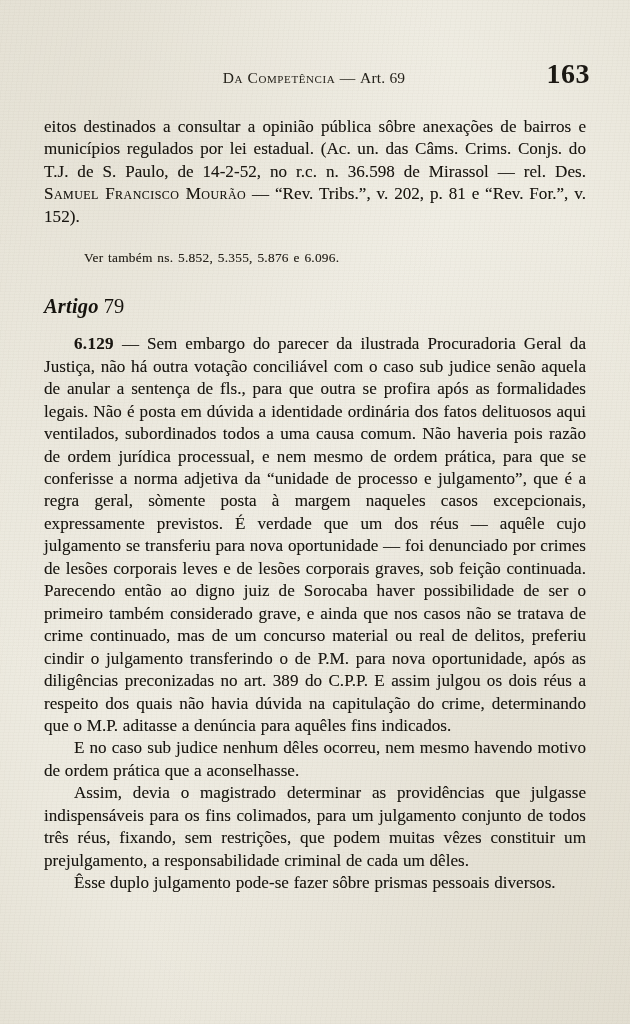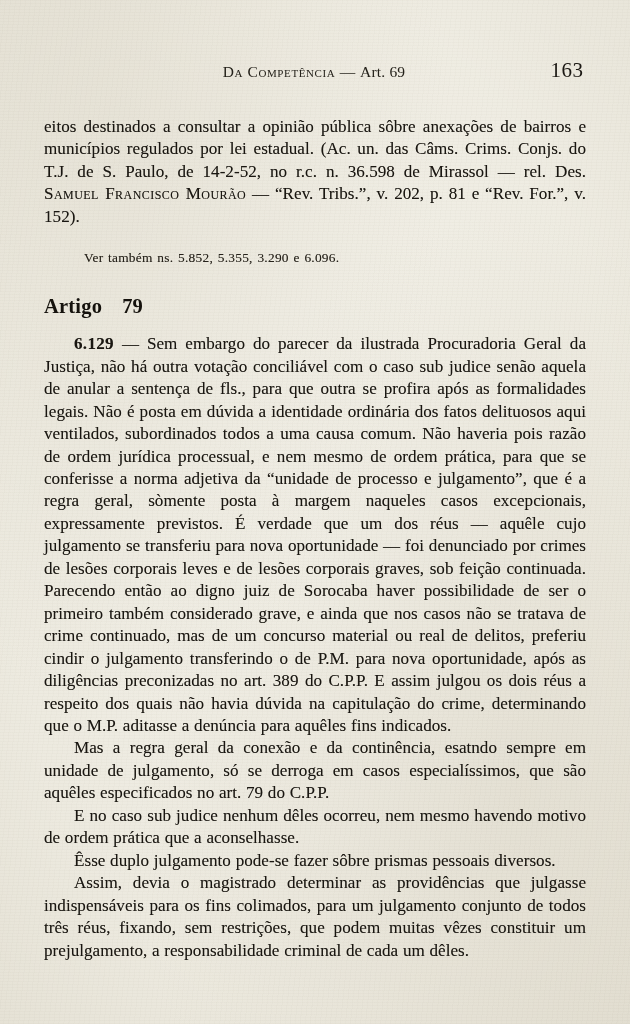--- a/index.html
+++ b/index.html
@@ -65,26 +65,26 @@
     white-space: nowrap;
   }
   .runhead-title .sc {
     font-variant: small-caps;
   }
   .runhead-title .art {
     font-variant: normal;
     letter-spacing: 0.2px;
   }
   .folio {
-    font-size: 21px;
-    font-weight: 400;
+    font-size: 28px;
+    font-weight: 700;
     letter-spacing: 0.5px;
     color: #1b1813;
     width: 46px;
-    text-align: center;
+    text-align: right;
     margin-left: 6px;
   }
 
   
   .col {
     position: absolute;
     top: 116px;
     left: 44px;
     width: 542px;
   }
@@ -120,27 +120,28 @@
   }
 
   .artigo {
     margin-top: 26px;
     margin-bottom: 14px;
     font-size: 20.5px;
     line-height: 26px;
     color: #15120d;
   }
   .artigo .word {
+    font-style: italic;
     font-weight: 700;
     letter-spacing: 0.2px;
   }
   .artigo .num {
     font-style: normal;
-    font-weight: 700;
-    margin-left: 20px;
+    font-weight: 400;
+    margin-left: 5px;
   }
 
   .para + .para {
     margin-top: 0;
   }
   .itemno {
     font-weight: 700;
     letter-spacing: 0.3px;
     margin-top: 40px;
   }
@@ -164,29 +165,28 @@
 
     <div class="runhead">
       <div class="runhead-title"><span class="sc">Da Competência</span> <span class="art">—</span> <span class="art">Art. 69</span></div>
       <div class="folio">163</div>
     </div>
 
     <div class="col">
 
       <p class="hang quote-block"><span>eitos destinados a consultar a opinião pública sôbre anexações de bairros e municípios regulados por lei estadual. (Ac. un. das Câms. Crims. Conjs. do T.J. de S. Paulo, de 14-2-52, no r.c. n. 36.598 de Mirassol — rel. Des. </span><span class="sc-name">Samuel Francisco Mourão</span><span> — “Rev. Tribs.”, v. 202, p. 81 e “Rev. For.”, v. 152).</span></p>
 
-      <p class="seealso">Ver também ns. 5.852, 5.355, 3.290 e 6.096.</p>
+      <p class="seealso">Ver também ns. 5.852, 5.355, 5.876 e 6.096.</p>
 
       <div class="artigo"><span class="word">Artigo</span><span class="num">79</span></div>
 
       <p class="ind para"><span class="itemno">6.129</span> <span>—</span><span> Sem embargo do parecer da ilustrada Procuradoria Geral da Justiça, não há outra votação conciliável com o caso </span><span class="ital">sub judice</span><span> senão aquela de anular a sentença de fls., para que outra se profira após as formalidades legais. Não é posta em dúvida a identidade ordinária dos fatos delituosos aqui ventilados, subordinados todos a uma causa comum. Não haveria pois razão de ordem jurídica processual, e nem mesmo de ordem prática, para que se conferisse a norma adjetiva da “unidade de processo e julgamento”, que é a regra geral, sòmente posta à margem naqueles casos excepcionais, expressamente previstos. É verdade que um dos réus — aquêle cujo julgamento se transferiu para nova oportunidade — foi denunciado por crimes de lesões corporais leves e de lesões corporais graves, sob feição continuada. Parecendo então ao digno juiz de Sorocaba haver possibilidade de ser o primeiro também considerado grave, e ainda que nos casos não se tratava de crime continuado, mas de um concurso material ou real de delitos, preferiu cindir o julgamento transferindo o de P.M. para nova oportunidade, após as diligências preconizadas no art. 389 do C.P.P. E assim julgou os dois réus a respeito dos quais não havia dúvida na capitulação do crime, determinando que o M.P. aditasse a denúncia para aquêles fins indicados.</span></p>
 
-      <p class="ind para">Mas a regra geral da conexão e da continência, esatndo sempre em unidade de julgamento, só se derroga em casos especialíssimos, que são aquêles especificados no art. 79 do C.P.P.</p>
 
       <p class="ind para"><span>E no caso </span><span class="ital">sub judice</span><span> nenhum dêles ocorreu, nem mesmo havendo motivo de ordem prática que a aconselhasse.</span></p>
 
+      <p class="ind para">Assim, devia o magistrado determinar as providências que julgasse indispensáveis para os fins colimados, para um julgamento conjunto de todos três réus, fixando, sem restrições, que podem muitas vêzes constituir um prejulgamento, a responsabilidade criminal de cada um dêles.</p>
+
       <p class="ind para">Êsse duplo julgamento pode-se fazer sôbre prismas pessoais diversos.</p>
-
-      <p class="ind para">Assim, devia o magistrado determinar as providências que julgasse indispensáveis para os fins colimados, para um julgamento conjunto de todos três réus, fixando, sem restrições, que podem muitas vêzes constituir um prejulgamento, a responsabilidade criminal de cada um dêles.</p>
 
     </div>
   </div>
 </div>
 
 </body></html>

